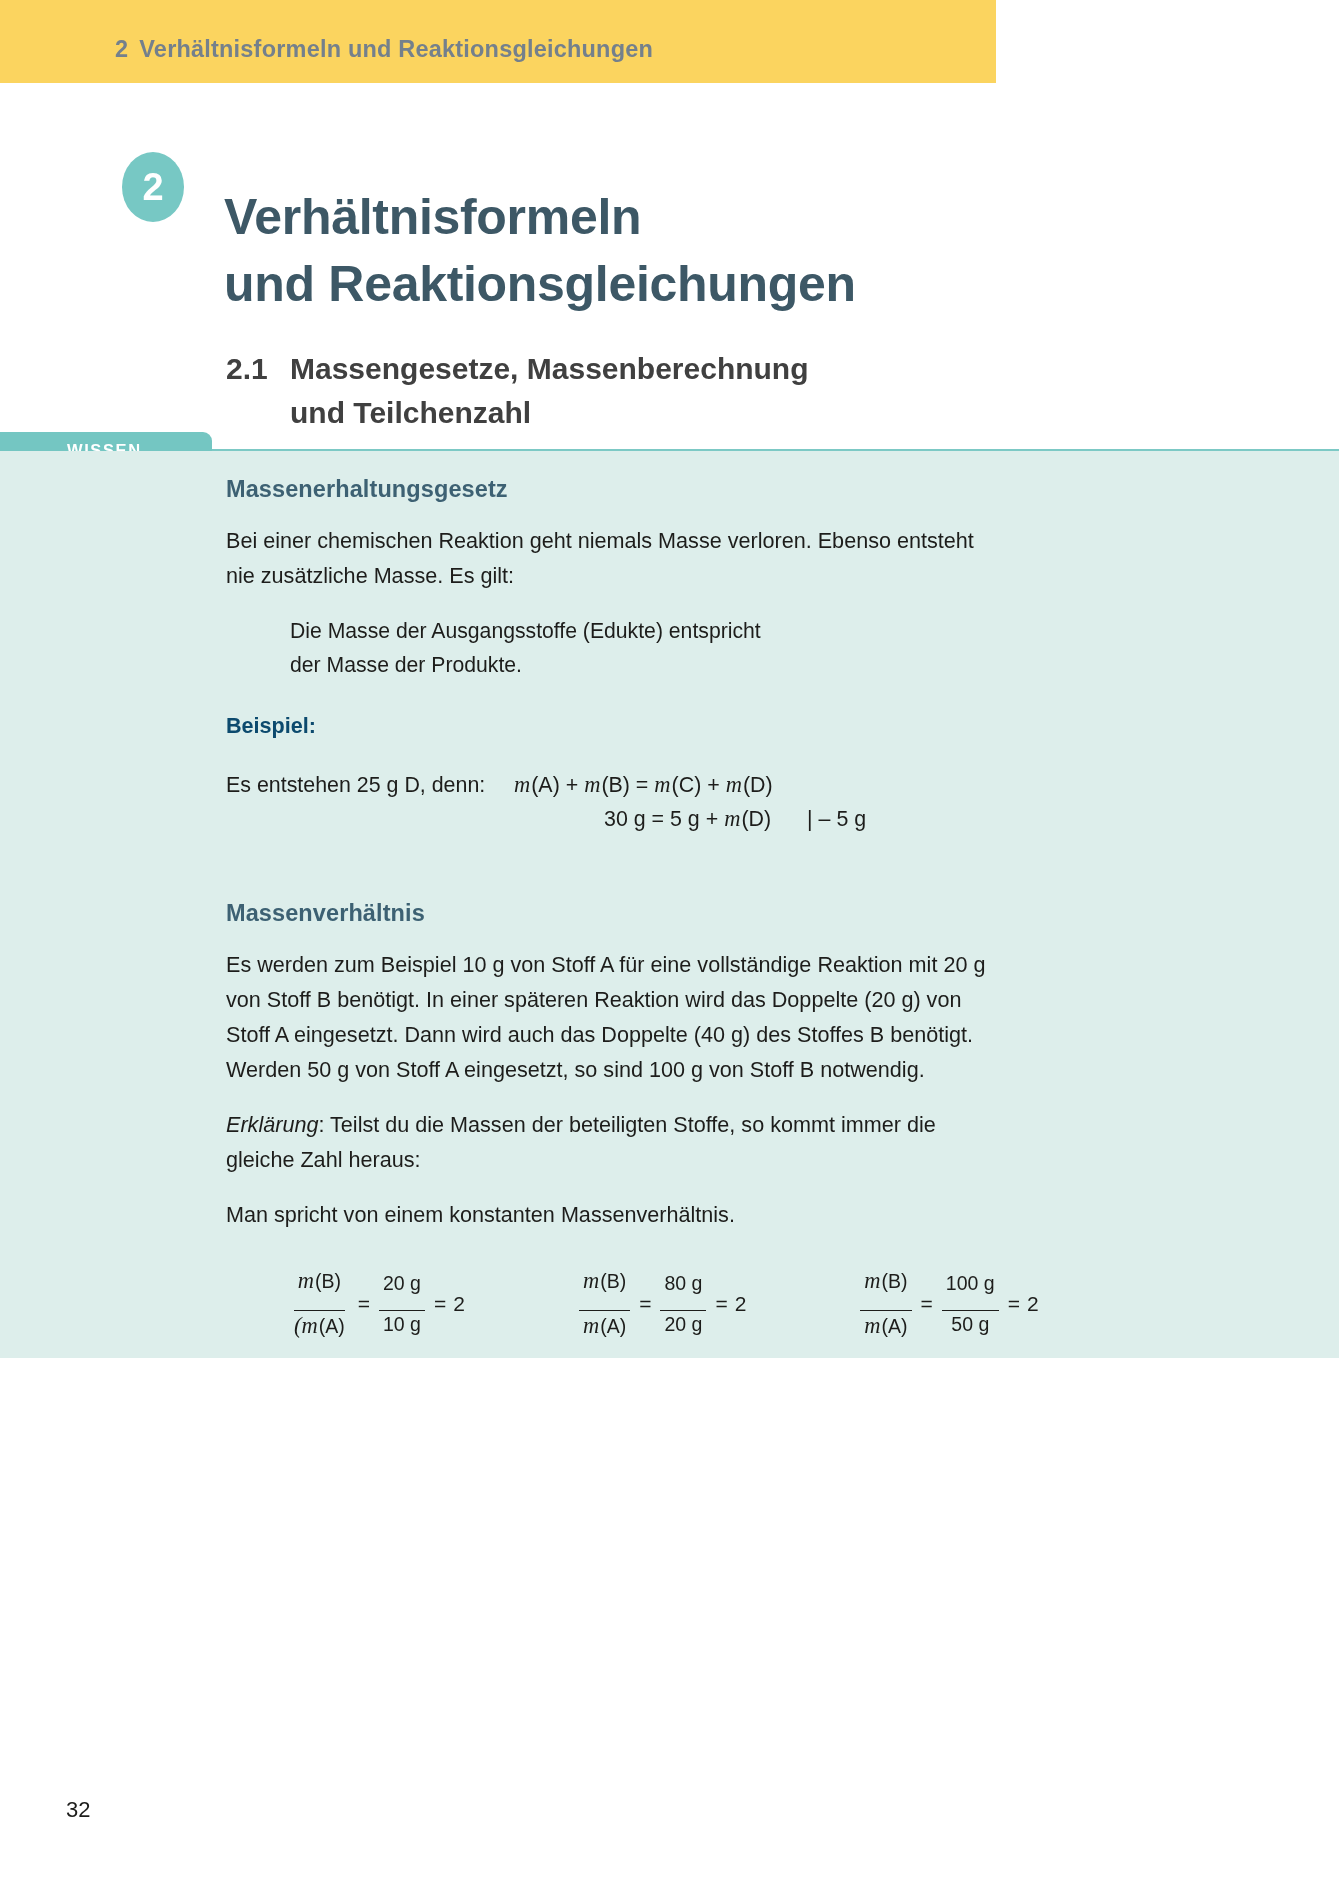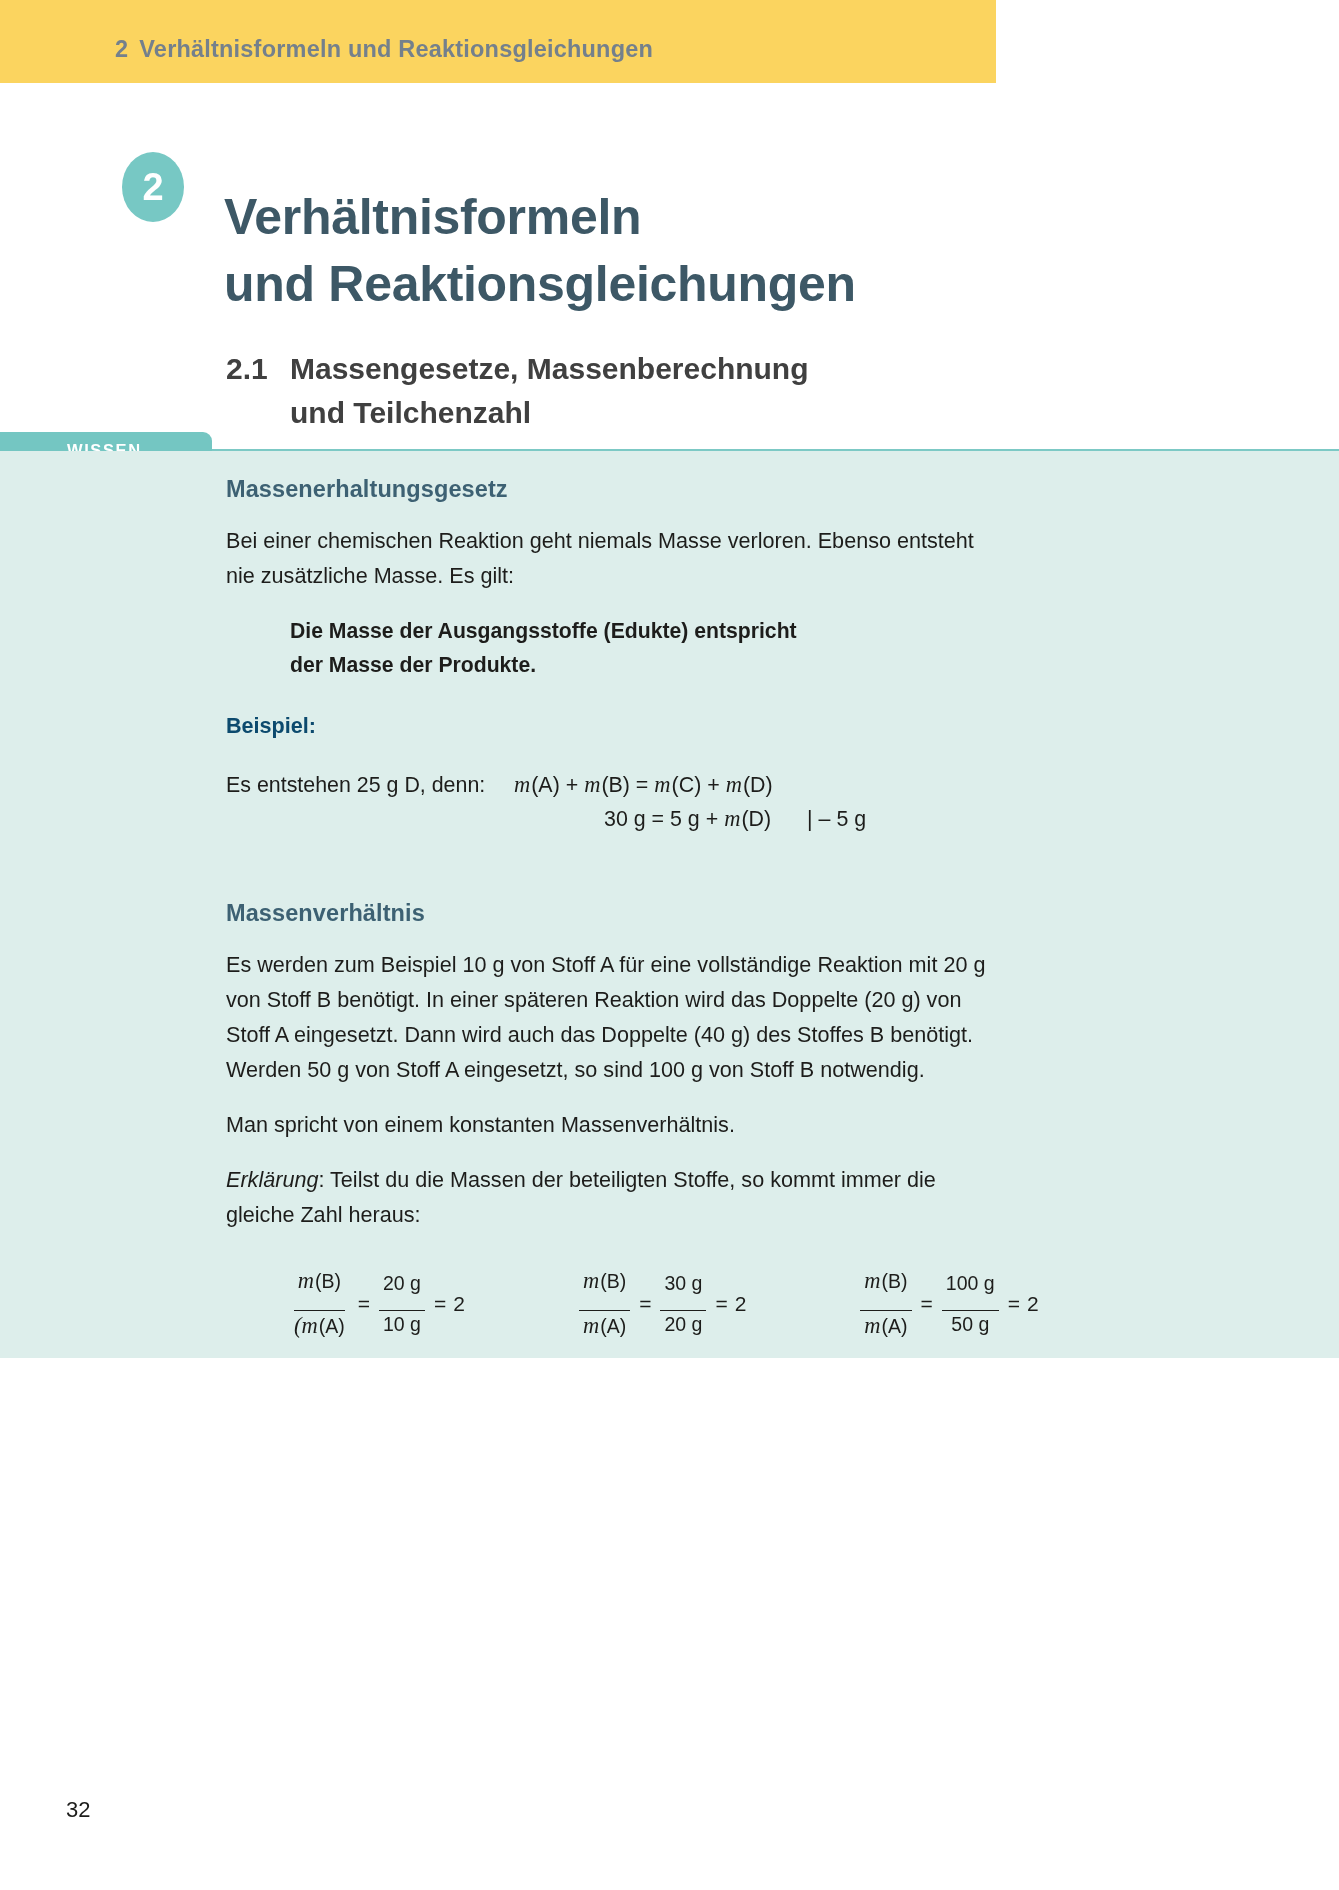--- a/index.html
+++ b/index.html
@@ -146,21 +146,21 @@
   .sub-head.spaced { margin-top: 58px; }
 
   .para {
     margin: 0 0 20px 0;
   }
   .para.tight { margin-bottom: 0; }
 
   .statement {
     margin: 14px 0 28px 0;
     padding-left: 64px;
-    font-weight: 700;
+    font-weight: 400;
     color: #1d1d1b;
     font-size: 21.2px;
     line-height: 1.58;
   }
   .statement span { display: block; }
 
   .beispiel-label {
     color: #0c4a6e;
     font-weight: 700;
     font-size: 21.6px;
@@ -281,22 +281,22 @@
     </div>
     <div class="eq-row">
       <span class="eq-lead"></span>
       <span class="eq-body"><span style="display:inline-block;width:90px"></span><span>30 g = 5 g + </span><em class="mvar">m</em><span>(D)</span><span class="eq-cond">| – 5 g</span></span>
     </div>
   </div>
 
   <h3 class="sub-head spaced">Massenverhältnis</h3>
 
   <p class="para">Es werden zum Beispiel 10 g von Stoff A für eine vollständige Reaktion mit 20 g von Stoff B benötigt. In einer späteren Reaktion wird das Doppelte (20 g) von Stoff A eingesetzt. Dann wird auch das Doppelte (40 g) des Stoffes B benötigt. Werden 50 g von Stoff A eingesetzt, so sind 100 g von Stoff B notwendig.</p>
+  <p class="para explanation"><em>Erklärung</em><span>: Teilst du die Massen der beteiligten Stoffe, so kommt immer die gleiche Zahl heraus:</span></p>
   <p class="para">Man spricht von einem konstanten Massenverhältnis.</p>
-  <p class="para explanation"><em>Erklärung</em><span>: Teilst du die Massen der beteiligten Stoffe, so kommt immer die gleiche Zahl heraus:</span></p>
 
   <div class="frac-row">
 
     <div class="frac-item">
       <span class="frac">
         <span class="num"><em class="mvar">m</em><span>(B)</span></span>
         <span class="den"><em class="mvar">(m</em><span>(A)</span></span>
       </span>
       <span class="frac-eq">=</span>
       <span class="frac">
@@ -307,21 +307,21 @@
       <span>2</span>
     </div>
 
     <div class="frac-item">
       <span class="frac">
         <span class="num"><em class="mvar">m</em><span>(B)</span></span>
         <span class="den"><em class="mvar">m</em><span>(A)</span></span>
       </span>
       <span class="frac-eq">=</span>
       <span class="frac">
-        <span class="num">30 g</span>
+        <span class="num">80 g</span>
         <span class="den">20 g</span>
       </span>
       <span class="frac-eq">=</span>
       <span>2</span>
     </div>
 
     <div class="frac-item">
       <span class="frac">
         <span class="num"><em class="mvar">m</em><span>(B)</span></span>
         <span class="den"><em class="mvar">m</em><span>(A)</span></span>

